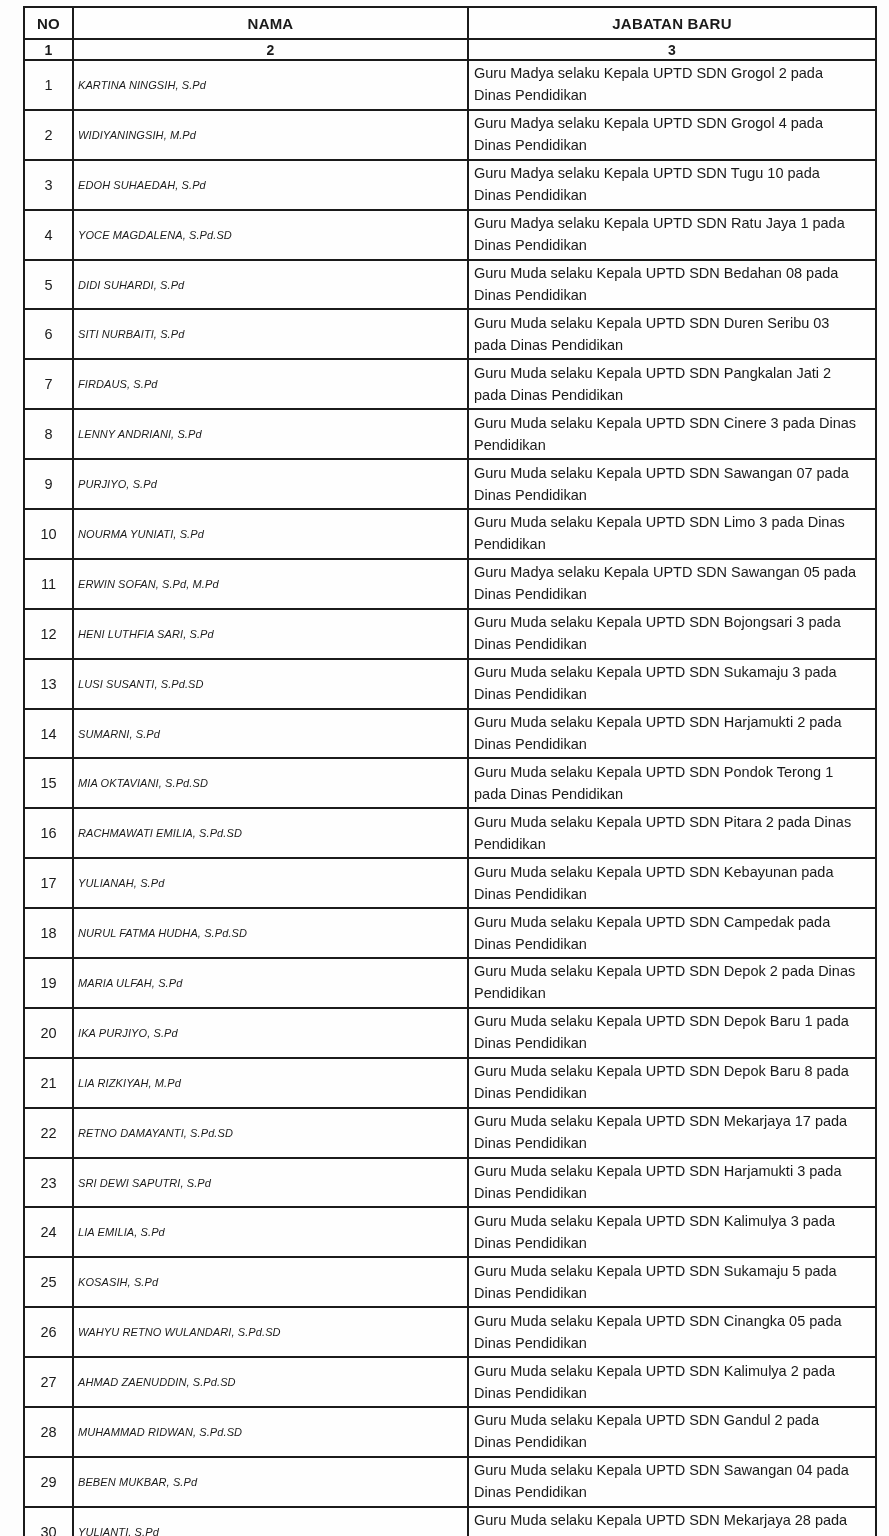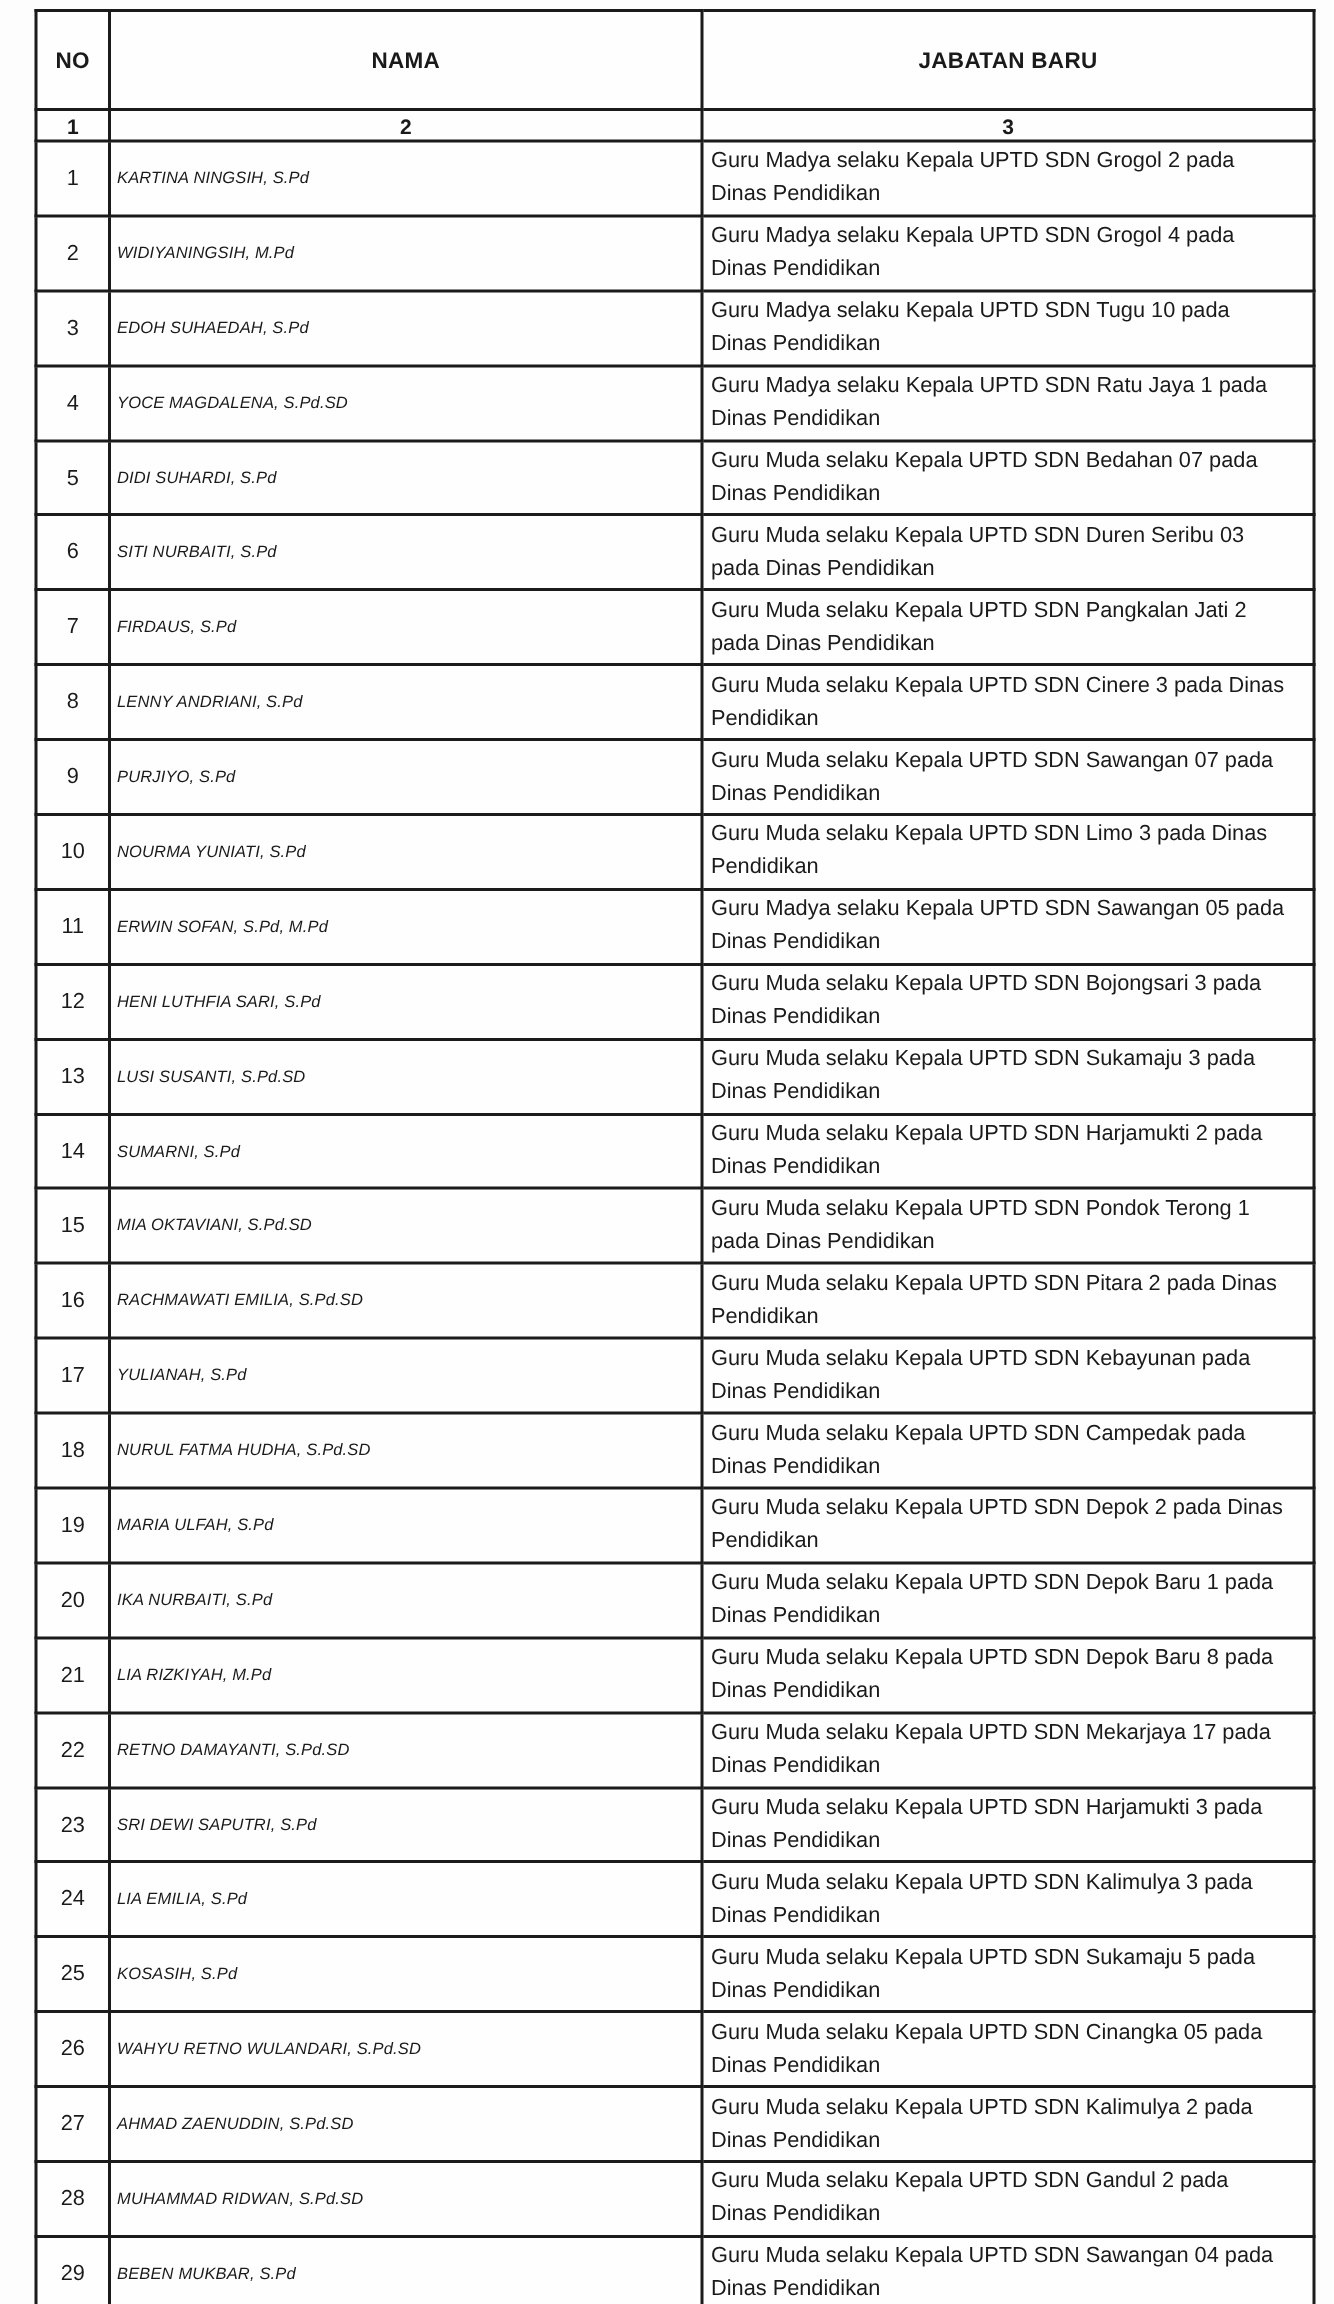--- a/index.html
+++ b/index.html
@@ -33,21 +33,21 @@
   table.doc-table td {
     border: 2px solid #1b1b1b;
     overflow: hidden;
   }
   tr.header-row th {
     height: 30px;
     font-size: 15px;
     font-weight: bold;
     text-align: center;
     vertical-align: middle;
-    padding: 17px 2px;
+    padding: 0 2px;
     letter-spacing: 0.2px;
   }
   tr.number-row th {
     height: 19px;
     font-size: 14px;
     font-weight: bold;
     text-align: center;
     vertical-align: middle;
     padding: 0;
   }
@@ -125,21 +125,21 @@
   <tr>
     <td class="c-no">4</td>
     <td class="c-nama">YOCE MAGDALENA, S.Pd.SD</td>
     <td class="c-jab">Guru Madya selaku Kepala UPTD SDN Ratu Jaya 1 pada
 Dinas Pendidikan</td>
   </tr>
 
   <tr>
     <td class="c-no">5</td>
     <td class="c-nama">DIDI SUHARDI, S.Pd</td>
-    <td class="c-jab">Guru Muda selaku Kepala UPTD SDN Bedahan 07 pada
+    <td class="c-jab">Guru Muda selaku Kepala UPTD SDN Bedahan 08 pada
 Dinas Pendidikan</td>
   </tr>
 
   <tr>
     <td class="c-no">6</td>
     <td class="c-nama">SITI NURBAITI, S.Pd</td>
     <td class="c-jab">Guru Muda selaku Kepala UPTD SDN Duren Seribu 03
 pada Dinas Pendidikan</td>
   </tr>
 
@@ -229,21 +229,21 @@
 
   <tr>
     <td class="c-no">19</td>
     <td class="c-nama">MARIA ULFAH, S.Pd</td>
     <td class="c-jab">Guru Muda selaku Kepala UPTD SDN Depok 2 pada Dinas
 Pendidikan</td>
   </tr>
 
   <tr>
     <td class="c-no">20</td>
-    <td class="c-nama">IKA NURBAITI, S.Pd</td>
+    <td class="c-nama">IKA PURJIYO, S.Pd</td>
     <td class="c-jab">Guru Muda selaku Kepala UPTD SDN Depok Baru 1 pada
 Dinas Pendidikan</td>
   </tr>
 
   <tr>
     <td class="c-no">21</td>
     <td class="c-nama">LIA RIZKIYAH, M.Pd</td>
     <td class="c-jab">Guru Muda selaku Kepala UPTD SDN Depok Baru 8 pada
 Dinas Pendidikan</td>
   </tr>

